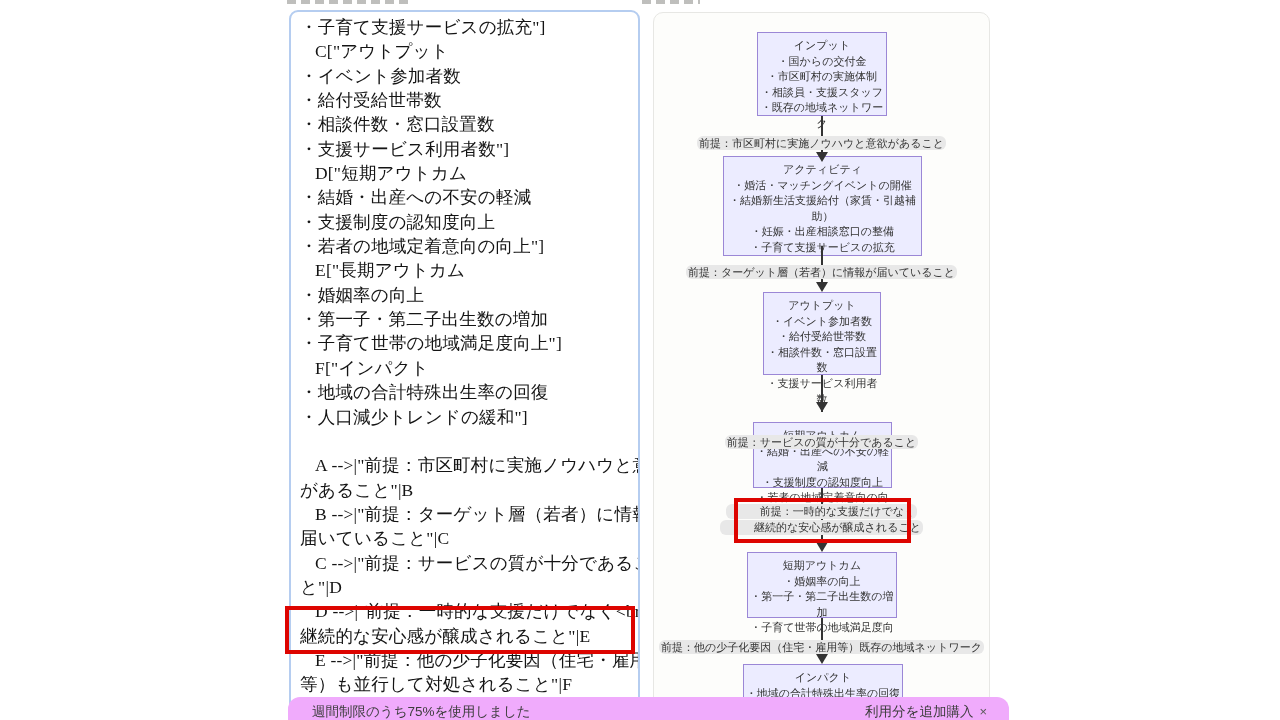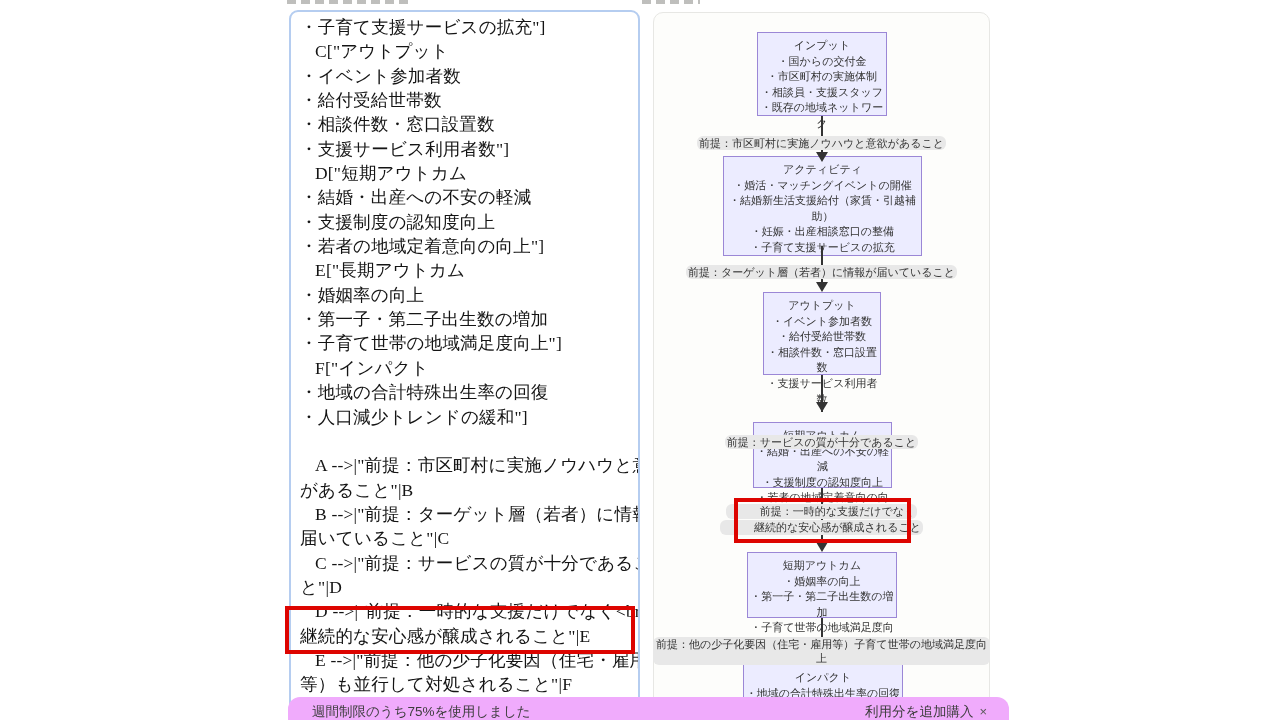--- a/index.html
+++ b/index.html
@@ -160,21 +160,21 @@
       <div class="arrow-head head-2"></div>
       <div class="edge-label edge-2"><span>前提：サービスの質が十分であること</span></div>
       <div class="arrow-seg seg-3"></div>
       <div class="arrow-head head-3"></div>
       <div class="edge-label edge-3">
         <span>前提：一時的な支援だけでなく</span>
         <span>継続的な安心感が醸成されること</span>
       </div>
       <div class="arrow-seg seg-4"></div>
       <div class="arrow-head head-4"></div>
-      <div class="edge-label edge-4"><span>前提：他の少子化要因（住宅・雇用等）子育て世帯の地域満足度向上</span></div>
+      <div class="edge-label edge-4"><span>前提：他の少子化要因（住宅・雇用等）既存の地域ネットワーク</span></div>
     </div>
 
   <div class="red-box red-box-code"></div>
   <div class="red-box red-box-chart"></div>
 
   <div class="status-bar">
     <div class="status-usage">週間制限のうち75%を使用しました</div>
     <div class="status-buy">利用分を追加購入</div>
     <div class="status-close">×</div>
   </div>

